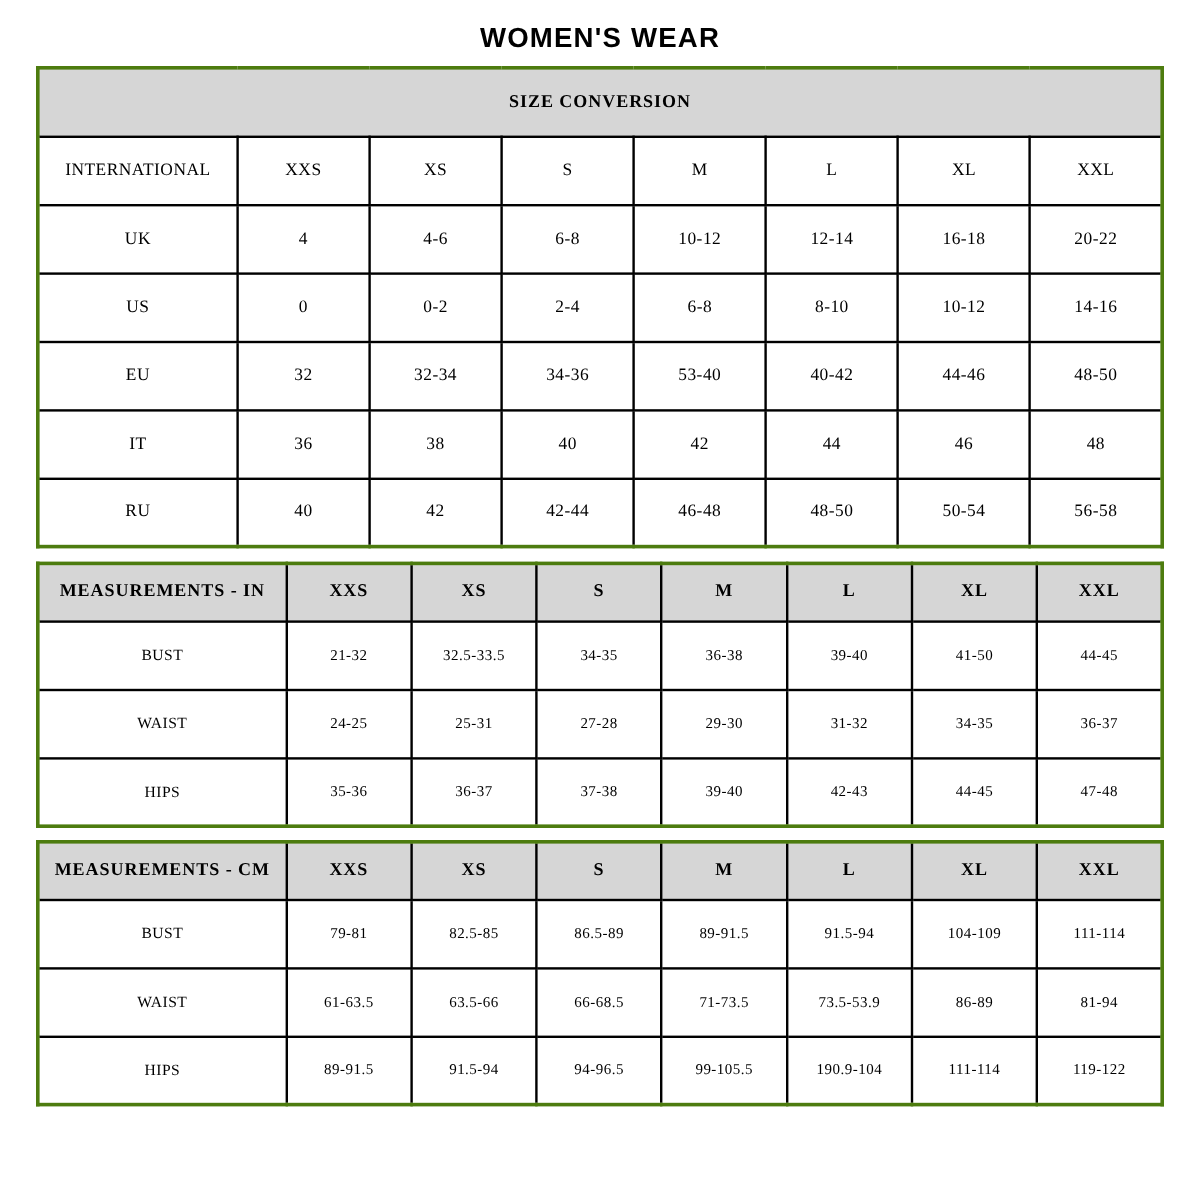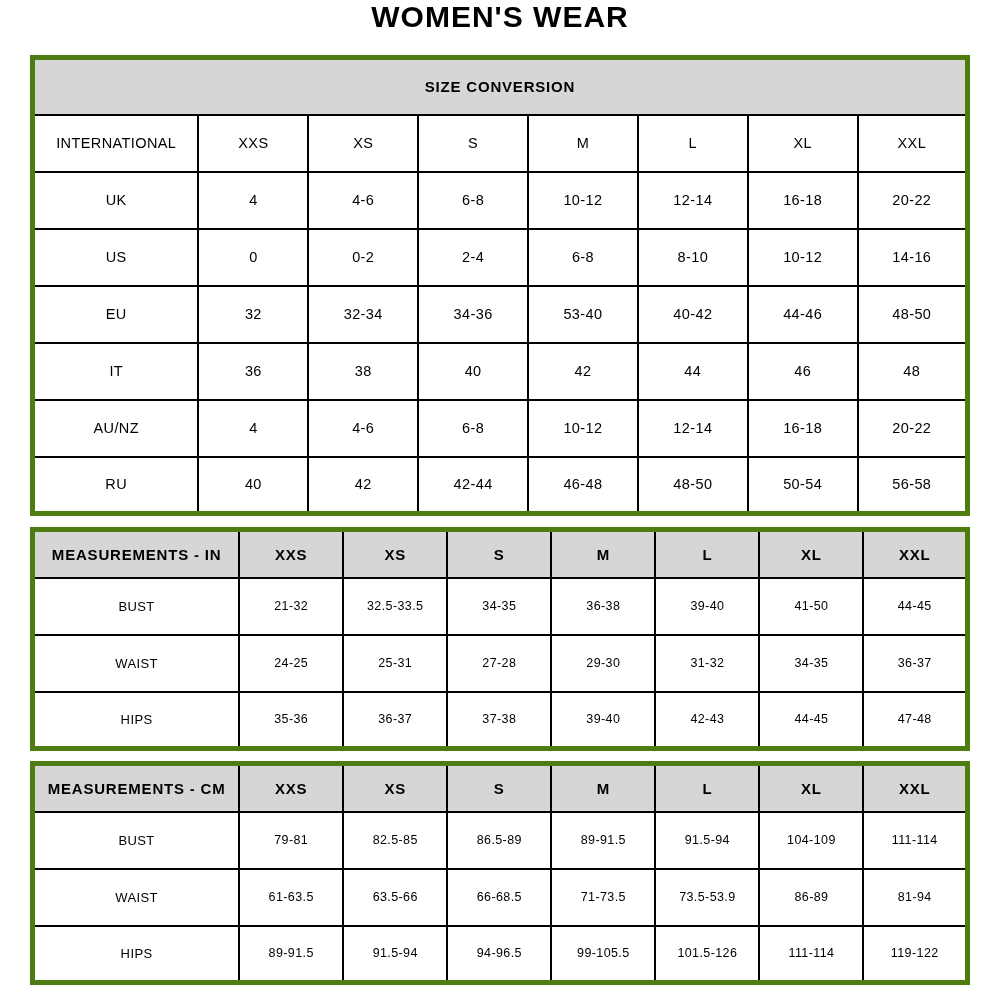--- a/index.html
+++ b/index.html
@@ -12,45 +12,45 @@
     font-family: "Liberation Sans", sans-serif;
     color: #000000;
   }
   .page {
     width: 1000px;
     height: 1000px;
     overflow: hidden;
   }
   h1.page-title {
     margin: 0;
-    padding-top: 2px;
+    padding-top: 17px;
     height: 44px;
     text-align: center;
-    font-size: 30px;
+    font-size: 23px;
     font-weight: 700;
     letter-spacing: 1px;
     line-height: 29px;
   }
   table {
     border-collapse: collapse;
     table-layout: fixed;
     width: 940px;
     margin: 0 auto;
   }
   table.t1 { margin-top: 11px; }
   table.t2 { margin-top: 11px; }
   table.t3 { margin-top: 10px; }
   th, td {
     border: 2px solid #000000;
     text-align: center;
     vertical-align: middle;
     padding: 0 2px;
     letter-spacing: 0.4px;
   }
-  table { border: 5px solid #4d7c0f; }
+  table { border: 3px solid #4d7c0f; font-family: Liberation Serif, serif; }
   tr.banner-row { height: 56px; }
   tr.banner-row th {
     background: #d6d6d6;
     font-size: 15px;
     font-weight: 700;
     letter-spacing: 0.8px;
   }
   .t1 tr { height: 57px; }
   .t1 tr.colhead th { font-weight: 400; font-size: 14.5px; }
   .t1 tbody th { font-weight: 400; font-size: 14.5px; }
@@ -132,30 +132,20 @@
         <th>IT</th>
         <td>36</td>
         <td>38</td>
         <td>40</td>
         <td>42</td>
         <td>44</td>
         <td>46</td>
         <td>48</td>
       </tr>
       <tr>
-        <th>AU/NZ</th>
-        <td>4</td>
-        <td>4-6</td>
-        <td>6-8</td>
-        <td>10-12</td>
-        <td>12-14</td>
-        <td>16-18</td>
-        <td>20-22</td>
-      </tr>
-      <tr>
         <th>RU</th>
         <td>40</td>
         <td>42</td>
         <td>42-44</td>
         <td>46-48</td>
         <td>48-50</td>
         <td>50-54</td>
         <td>56-58</td>
       </tr>
     </tbody>
@@ -261,20 +251,20 @@
         <td>73.5-53.9</td>
         <td>86-89</td>
         <td>81-94</td>
       </tr>
       <tr>
         <th>HIPS</th>
         <td>89-91.5</td>
         <td>91.5-94</td>
         <td>94-96.5</td>
         <td>99-105.5</td>
-        <td>101.5-126</td>
+        <td>190.9-104</td>
         <td>111-114</td>
         <td>119-122</td>
       </tr>
     </tbody>
   </table>
 
 </div>
 
 </body></html>

